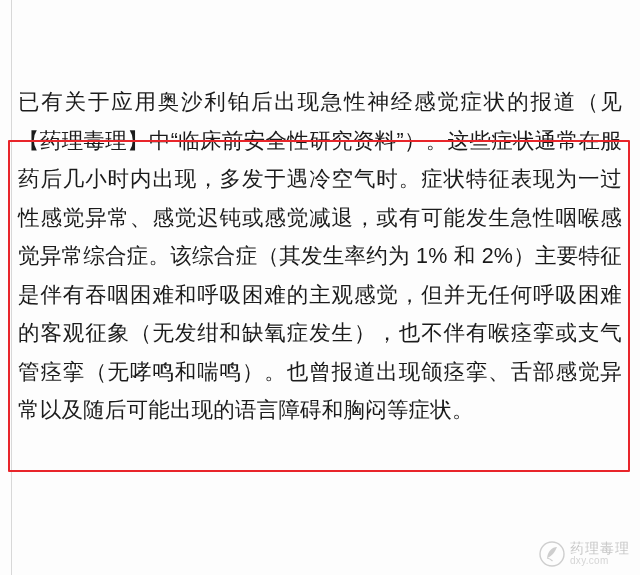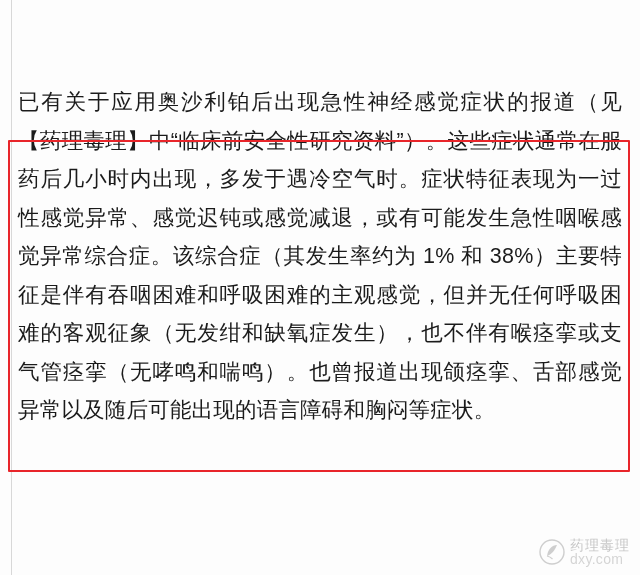--- a/index.html
+++ b/index.html
@@ -85,34 +85,34 @@
     flex-direction: column;
     justify-content: center;
     line-height: 1.05;
   }
   .wm-name {
     font-size: 14px;
     color: #9a9a9a;
     letter-spacing: 1px;
   }
   .wm-url {
-    font-size: 14px;
+    font-size: 10px;
     color: #b4b4b4;
     letter-spacing: 0.3px;
   }
 </style>
 </head>
 <body>
 
 <div class="page">
 
   <div class="left-rule"></div>
 
   <div class="doc-text">
-    <p class="para">已有关于应用奥沙利铂后出现急性神经感觉症状的报道（见【药理毒理】中“临床前安全性研究资料”）。这些症状通常在服药后几小时内出现，多发于遇冷空气时。症状特征表现为一过性感觉异常、感觉迟钝或感觉减退，或有可能发生急性咽喉感觉异常综合症。该综合症（其发生率约为 1% 和 38%）主要特征是伴有吞咽困难和呼吸困难的主观感觉，但并无任何呼吸困难的客观征象（无发绀和缺氧症发生），也不伴有喉痉挛或支气管痉挛（无哮鸣和喘鸣）。也曾报道出现颌痉挛、舌部感觉异常以及随后可能出现的语言障碍和胸闷等症状。</p>
+    <p class="para">已有关于应用奥沙利铂后出现急性神经感觉症状的报道（见【药理毒理】中“临床前安全性研究资料”）。这些症状通常在服药后几小时内出现，多发于遇冷空气时。症状特征表现为一过性感觉异常、感觉迟钝或感觉减退，或有可能发生急性咽喉感觉异常综合症。该综合症（其发生率约为 1% 和 2%）主要特征是伴有吞咽困难和呼吸困难的主观感觉，但并无任何呼吸困难的客观征象（无发绀和缺氧症发生），也不伴有喉痉挛或支气管痉挛（无哮鸣和喘鸣）。也曾报道出现颌痉挛、舌部感觉异常以及随后可能出现的语言障碍和胸闷等症状。</p>
   </div>
 
   <div class="red-box"></div>
 
   <div class="watermark">
     <div class="wm-mark">
       <svg width="26" height="26" viewBox="0 0 26 26">
         <circle cx="13" cy="13" r="12" fill="none" stroke="#a8a8a8" stroke-width="1.4"></circle>
         <path d="M8 17 C9 10, 13 6, 18 6 C16 11, 13 15, 8 17 Z" fill="#a8a8a8"></path>
         <path d="M8 17 C10 17.5, 12 18.5, 13.5 20" fill="none" stroke="#a8a8a8" stroke-width="1.2"></path>

